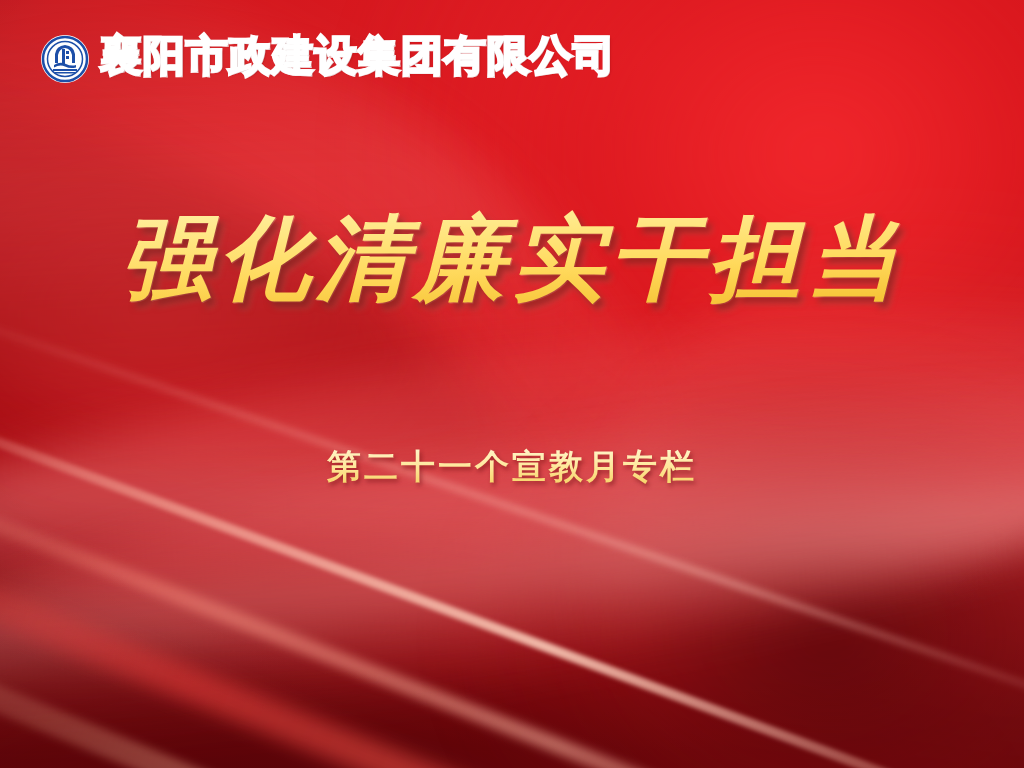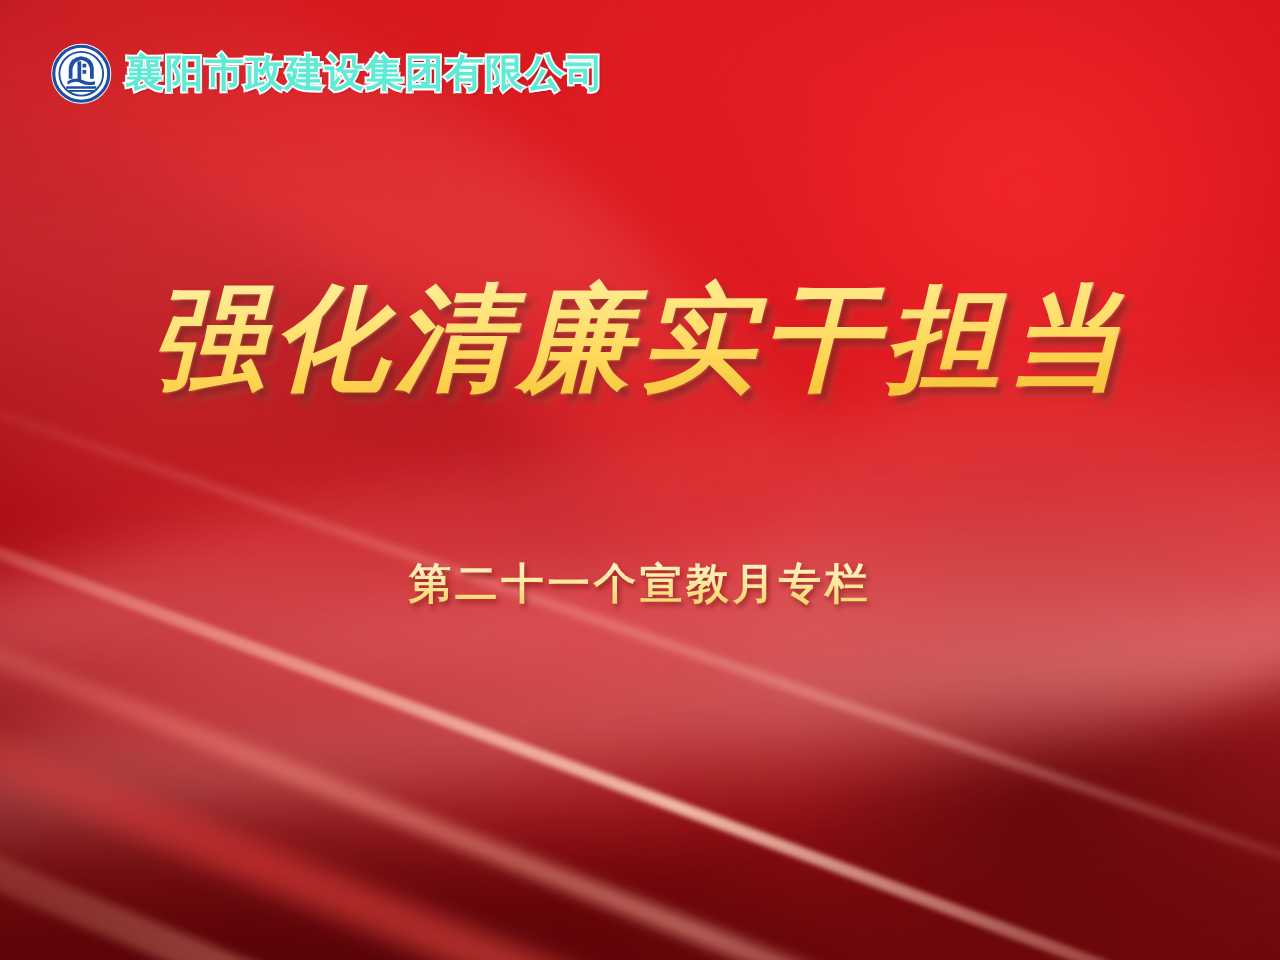--- a/index.html
+++ b/index.html
@@ -159,38 +159,39 @@
     align-items: center;
     gap: 10px;
     z-index: 6;
   }
   .logo-mark {
     width: 50px; height: 50px;
     flex: 0 0 auto;
     display: block;
   }
   .logo-text {
-    font-size: 31px;
+    font-size: 42px;
     line-height: 1;
     font-weight: bold;
     letter-spacing: 1px;
-    color: #5eead4;
+    color: #ffffff;
     white-space: nowrap;
     -webkit-text-stroke: 3px #ffffff;
     paint-order: stroke fill;
     text-shadow:
        1px 0 0 #fff, -1px 0 0 #fff, 0 1px 0 #fff, 0 -1px 0 #fff,
        2px 1px 2px rgba(90,4,8,0.25);
+    font-family: Liberation Mono, monospace;
   }
 
   
   .title-wrap {
     position: absolute;
     left: 0; right: 0;
-    top: 208px;
+    top: 196px;
     text-align: center;
     z-index: 5;
   }
   .title-line {
     font-family: "DejaVu Serif", "Liberation Serif", serif;
     font-weight: bold;
     font-style: italic;
     font-size: 92px;
     line-height: 124px;
     letter-spacing: 6px;
@@ -201,21 +202,21 @@
     color: transparent;
     -webkit-text-fill-color: transparent;
     filter: drop-shadow(5px 6px 3px rgba(92,4,8,0.50)) drop-shadow(1px 1px 0 rgba(255,255,200,0.30));
   }
   .subtitle {
     position: absolute;
     left: 0; right: 0;
     top: 446px;
     text-align: center;
     z-index: 5;
-    font-family: Liberation Sans, sans-serif;
+    font-family: Liberation Serif, serif;
     font-weight: bold;
     font-size: 34px;
     line-height: 42px;
     letter-spacing: 3px;
     white-space: nowrap;
     background: linear-gradient(180deg, #fff4c6 0%, #ffe79a 45%, #f9d濃 60%, #f3cc58 100%);
     background: linear-gradient(180deg, #fff6cf 0%, #ffe89c 48%, #f5cf5e 100%);
     -webkit-background-clip: text;
     background-clip: text;
     color: transparent;

